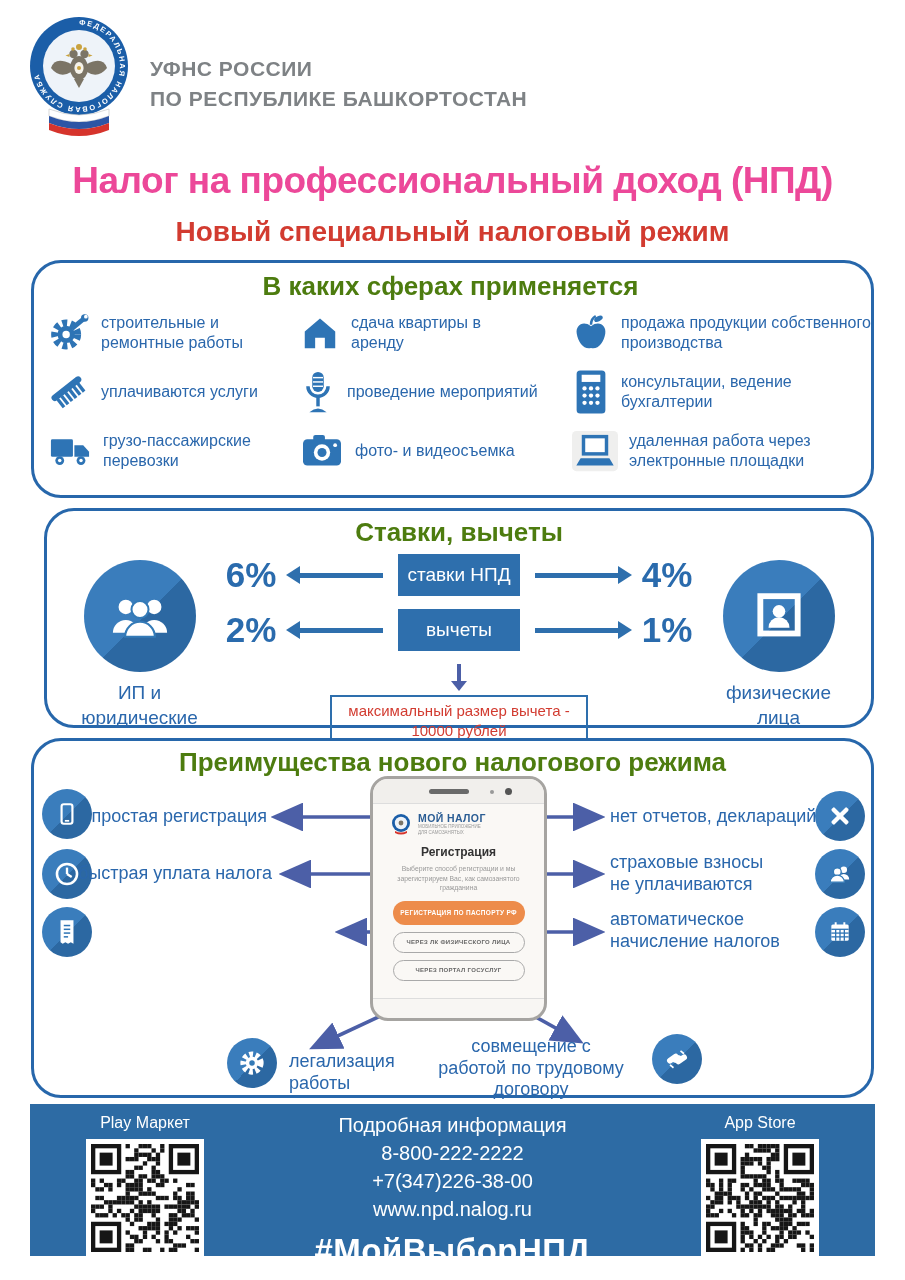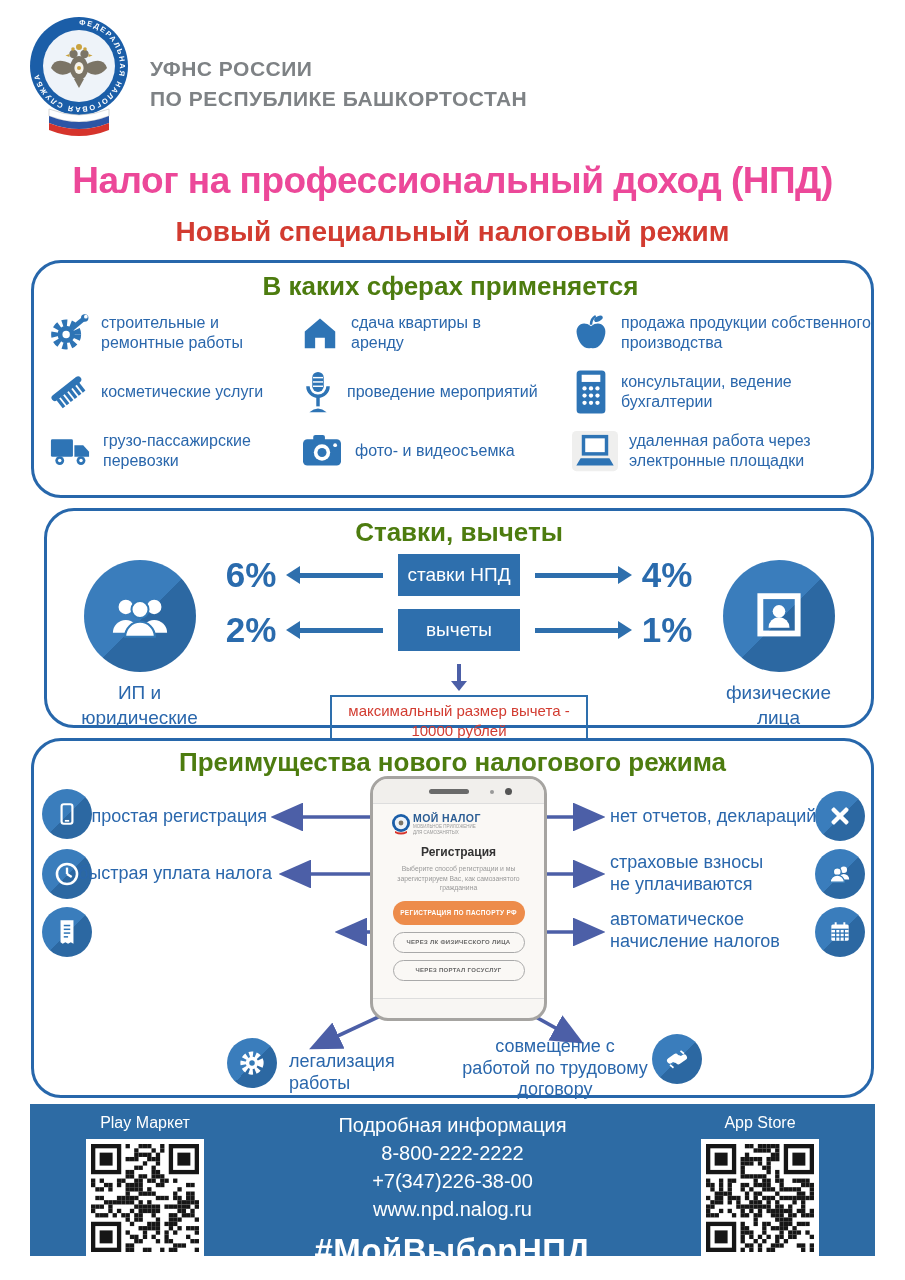--- a/index.html
+++ b/index.html
@@ -58,21 +58,21 @@
     display:flex; align-items:center; justify-content:center; }
   .blab { position:absolute; font-size:18px; color:#2a67ac; line-height:1.2; }
   
   .phone { position:absolute; left:336px; top:35px; width:177px; height:245px;
     background:#f8f6f3; border:3px solid #a6a4a1; border-radius:18px; overflow:hidden; }
   .ph-top { height:24px; position:relative; background:#f1efec; }
   .ph-sp { position:absolute; left:56px; top:10px; width:40px; height:5px; border-radius:3px; background:#6a6a6a; }
   .ph-cam { position:absolute; right:32px; top:9px; width:7px; height:7px; border-radius:50%; background:#555; }
   .ph-dot { position:absolute; right:50px; top:11px; width:4px; height:4px; border-radius:50%; background:#999; }
   .ph-screen { height:196px; background:#faf8f5; border-top:1px solid #ddd; border-bottom:1px solid #ddd; }
-  .app-logo-row { display:flex; align-items:center; margin:8px 0 0 16px; }
+  .app-logo-row { display:flex; align-items:center; gap:5px; margin:8px 0 0 16px; }
   .app-name { font-size:10.5px; font-weight:bold; color:#2b5d94; letter-spacing:.4px; }
   .app-tag { font-size:4.5px; color:#9a9a9a; line-height:1.3; }
   .scr-title { text-align:center; font-size:12px; font-weight:bold; color:#333; margin-top:9px; }
   .scr-text { width:124px; margin:5px auto 0; text-align:center; font-size:6.8px; color:#999; line-height:1.4; }
   .pbtn { width:132px; height:24px; margin:8px auto 0; border-radius:12px; background:#ed8c4b;
     color:#fff; font-size:6.5px; font-weight:bold; letter-spacing:.3px;
     display:flex; align-items:center; justify-content:center; border:none; }
   .sbtn { width:132px; height:21px; margin:7px auto 0; border-radius:11px; background:#faf8f5;
     border:1px solid #a9a9a9; color:#666; font-size:6px; font-weight:bold; letter-spacing:.3px;
     display:flex; align-items:center; justify-content:center; }
@@ -167,21 +167,21 @@
         <g transform="rotate(-38 14 14)" fill="#2e74b5">
           <rect x="2" y="9" width="24" height="4.4" rx="2.2"></rect>
           <rect x="4" y="13" width="2.2" height="7"></rect>
             <rect x="7.4" y="13" width="2.2" height="7"></rect>
           <rect x="10.8" y="13" width="2.2" height="7"></rect>
             <rect x="14.2" y="13" width="2.2" height="7"></rect>
           <rect x="17.6" y="13" width="2.2" height="7"></rect>
             <rect x="21" y="13" width="2.2" height="7"></rect>
         </g>
       </svg>
-      <div class="lbl lbl-c1">косметические услуги</div>
+      <div class="lbl lbl-c1">уплачиваются услуги</div>
     </div>
 
     <div class="sph">
       <svg width="36" height="46" viewBox="0 0 24 32">
         <rect x="8" y="2" width="8" height="14" rx="4" fill="#2e74b5"></rect>
         <line x1="8.5" y1="6" x2="15.5" y2="6" stroke="#fff" stroke-width="1"></line>
         <line x1="8.5" y1="9" x2="15.5" y2="9" stroke="#fff" stroke-width="1"></line>
         <line x1="8.5" y1="12" x2="15.5" y2="12" stroke="#fff" stroke-width="1"></line>
         <path d="M5 12 a7 7 0 0 0 14 0" fill="none" stroke="#2e74b5" stroke-width="2.4"></path>
         <line x1="12" y1="19" x2="12" y2="26" stroke="#2e74b5" stroke-width="2.4"></line>
@@ -398,21 +398,21 @@
       <line x1="15" y1="5" x2="18" y2="7.5" stroke="#fff" stroke-width="1.4"></line>
     </svg>
   </div>
 
   <div class="blab" style="left:45px;top:65px;width:188px;text-align:right">простая регистрация</div>
   <div class="blab" style="left:42px;top:122px;width:196px;text-align:right">быстрая уплата налога</div>
   <div class="blab" style="left:576px;top:65px;width:230px">нет отчетов, деклараций</div>
   <div class="blab" style="left:576px;top:111px;width:160px">страховые взносы не уплачиваются</div>
   <div class="blab" style="left:576px;top:168px;width:225px">автоматическое начисление налогов</div>
   <div class="blab" style="left:255px;top:310px;width:160px">легализация работы</div>
-  <div class="blab" style="left:428px;top:295px;width:186px;text-align:center">совмещение с работой по трудовому договору</div>
+  <div class="blab" style="left:404px;top:295px;width:186px;text-align:center">совмещение с работой по трудовому договору</div>
 
   <div class="phone">
     <div class="ph-top">
       <div class="ph-sp"></div>
       <div class="ph-dot"></div>
       <div class="ph-cam"></div>
     </div>
     <div class="ph-screen">
       <div class="app-logo-row">
         <svg width="24" height="24" viewBox="0 0 24 24">

